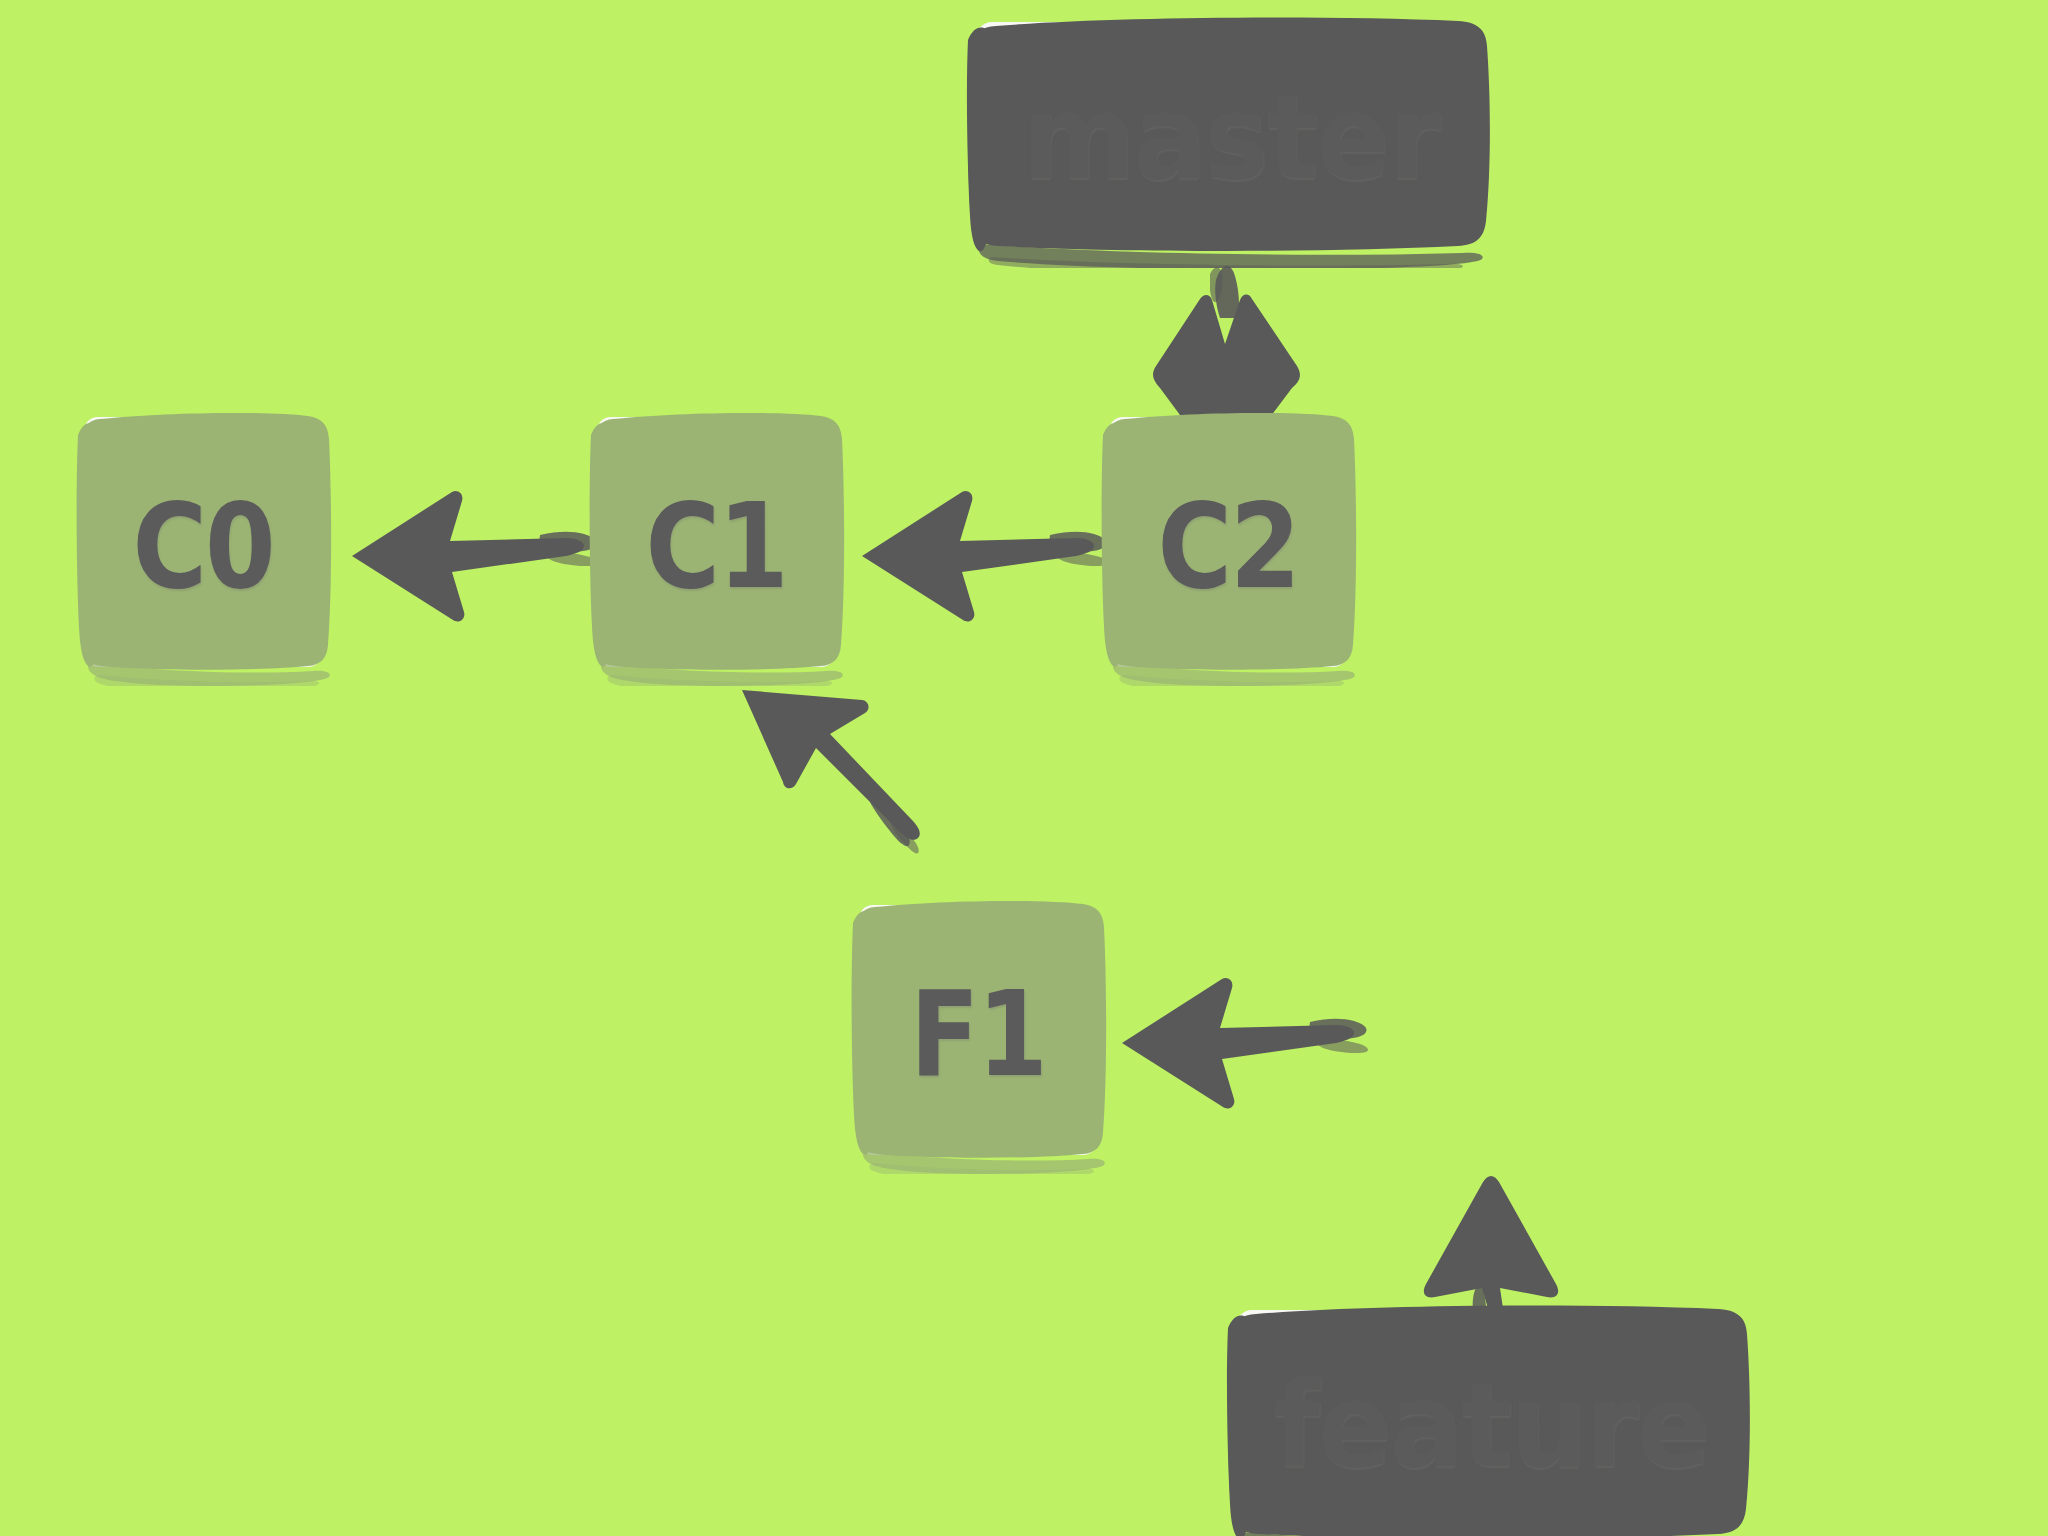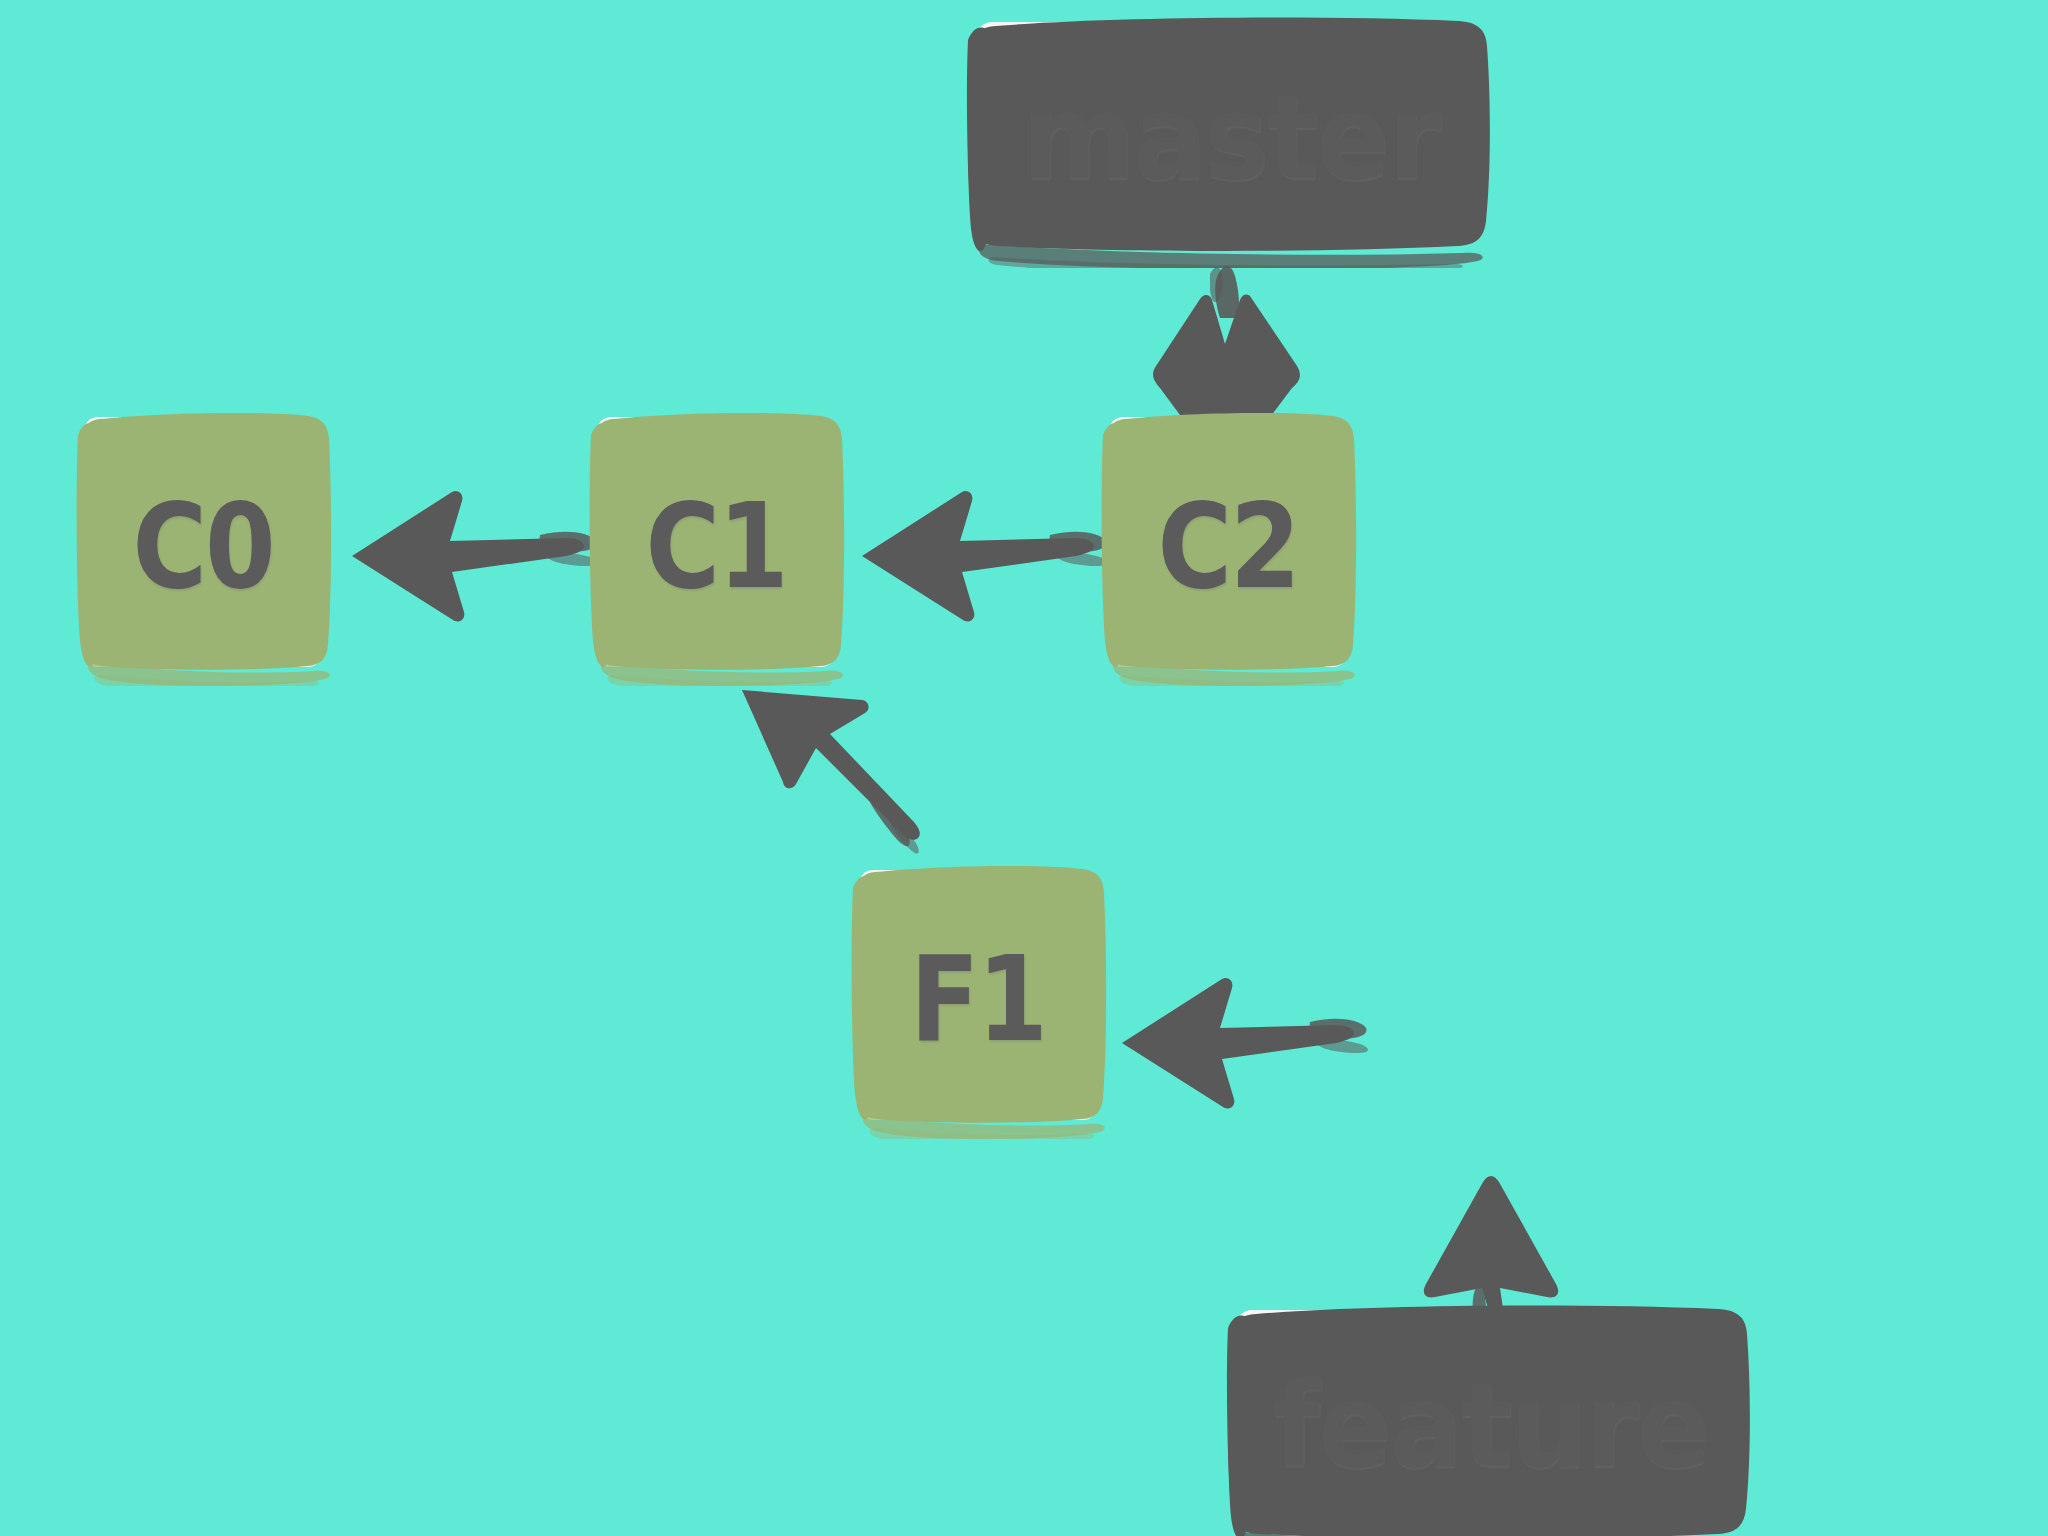--- a/index.html
+++ b/index.html
@@ -11,21 +11,21 @@
     width: 2048px;
     height: 1536px;
     overflow: hidden;
     background: #F2F2EF;
     font-family: "Liberation Sans", sans-serif;
   }
   #canvas {
     position: relative;
     width: 2048px;
     height: 1536px;
-    background: #5eead4;
+    background: #bef264;
   }
   #canvas > svg.layer {
     position: absolute;
     left: 0;
     top: 0;
     width: 2048px;
     height: 1536px;
     overflow: visible;
   }
   .node {
@@ -241,21 +241,21 @@
       <path d="M 20,258 C 80,266 180,270 243,266 C 256,265 262,268 259,272
                C 255,277 200,281 140,281 C 80,281 40,277 28,272
                C 18,268 16,261 20,258 Z" fill="#9BB473" opacity="0.72"></path>
       <path d="M 30,270 C 86,276 180,279 238,276 C 248,275 252,278 247,280
                C 240,284 180,286 124,286 C 70,286 38,283 28,278
                C 22,275 24,270 30,270 Z" fill="#9BB473" opacity="0.42"></path>
     </svg>
     <span class="nodelabel">C2</span>
   </div>
 
-  <div class="node commit" style="left:845px; top:858px; width:266px; height:281px;">
+  <div class="node commit" style="left:845px; top:893px; width:266px; height:281px;">
     <svg viewBox="0 0 266 281" preserveAspectRatio="none" style="position:absolute;left:0;top:0;width:100%;height:100%;">
       <rect x="14" y="12" width="238" height="250" rx="14" ry="14" fill="#F7F7F4"></rect>
       <path d="M 30,14 C 95,7 200,6 238,11 C 252,13 258,20 259,34
                C 262,96 262,190 258,240 C 257,254 250,260 238,261
                C 190,266 80,266 32,261 C 19,260 13,253 12,240
                C 8,186 8,82 12,34 C 13,21 19,15 30,14 Z
                M 34,28 C 96,22 196,21 234,26 C 245,27 249,33 250,44
                C 253,100 253,186 249,231 C 248,243 243,248 232,249
                C 190,253 84,253 38,249 C 27,248 22,242 21,230
                C 18,182 18,88 22,40 C 23,30 26,29 34,28 Z" fill="#9BB473"></path>

